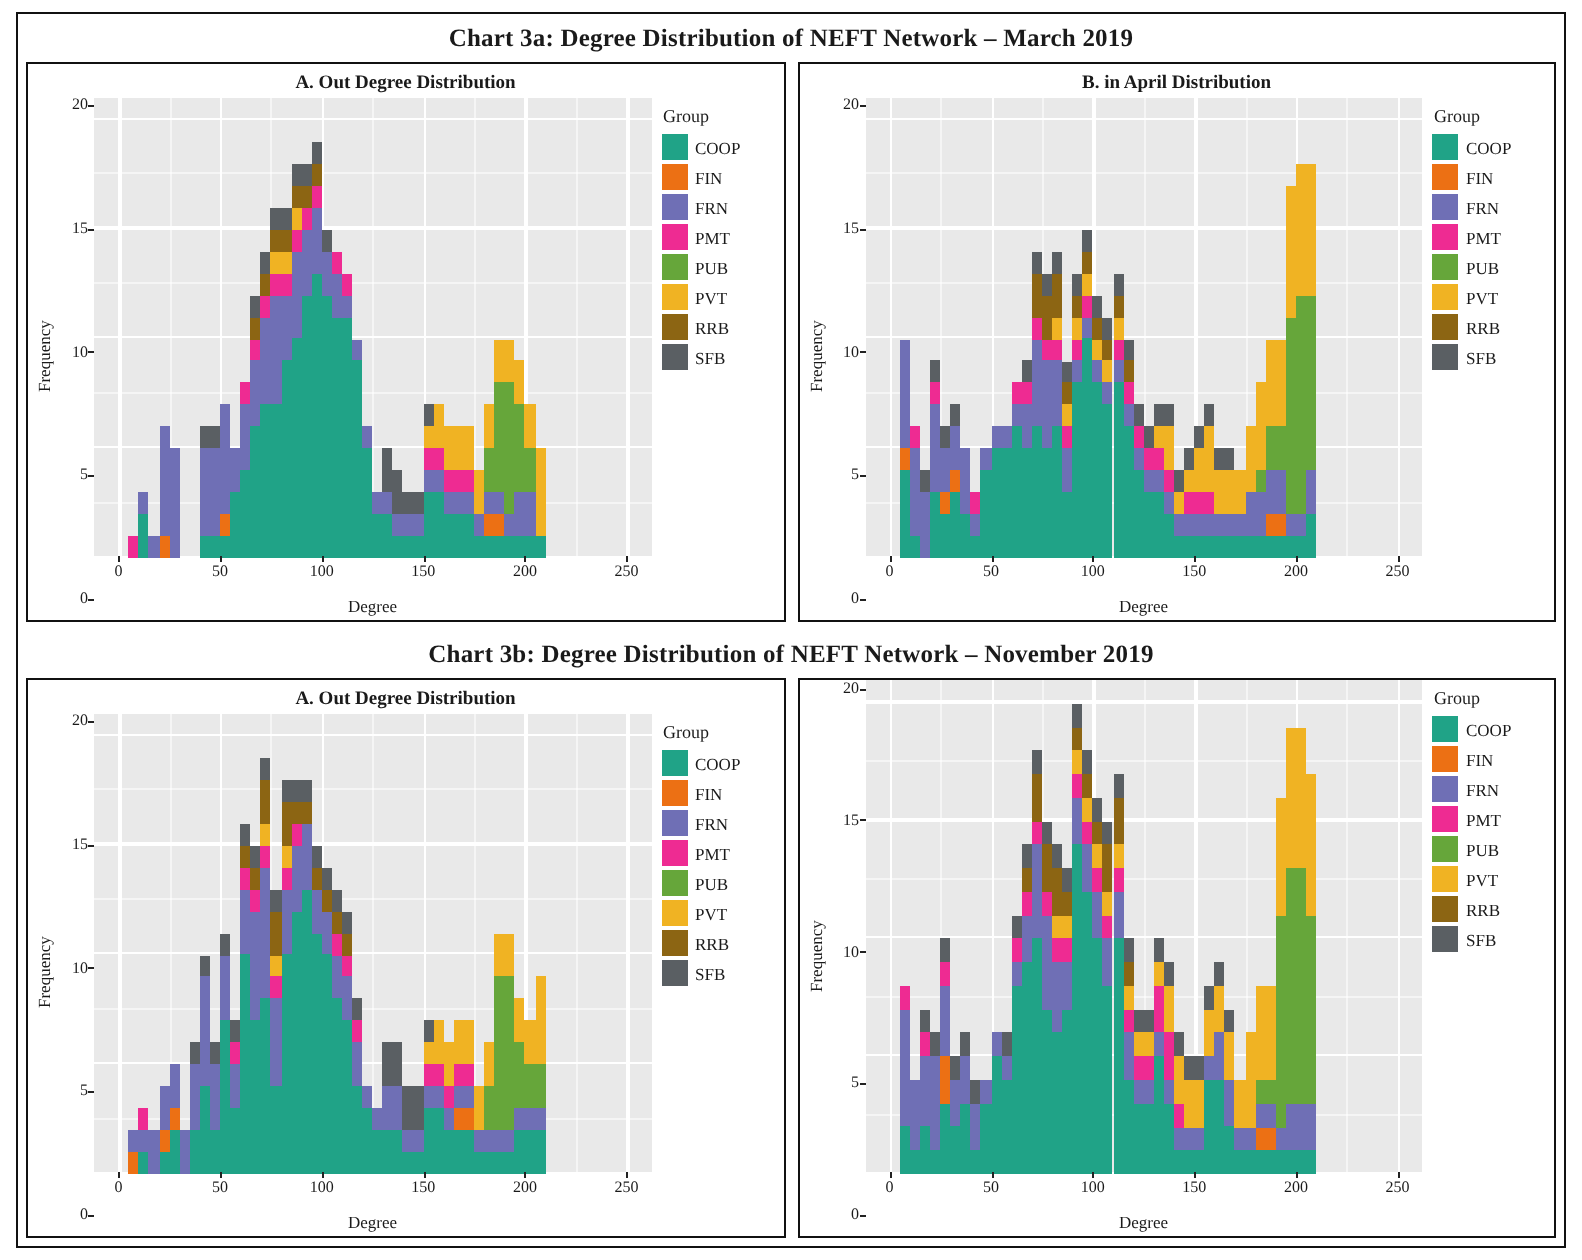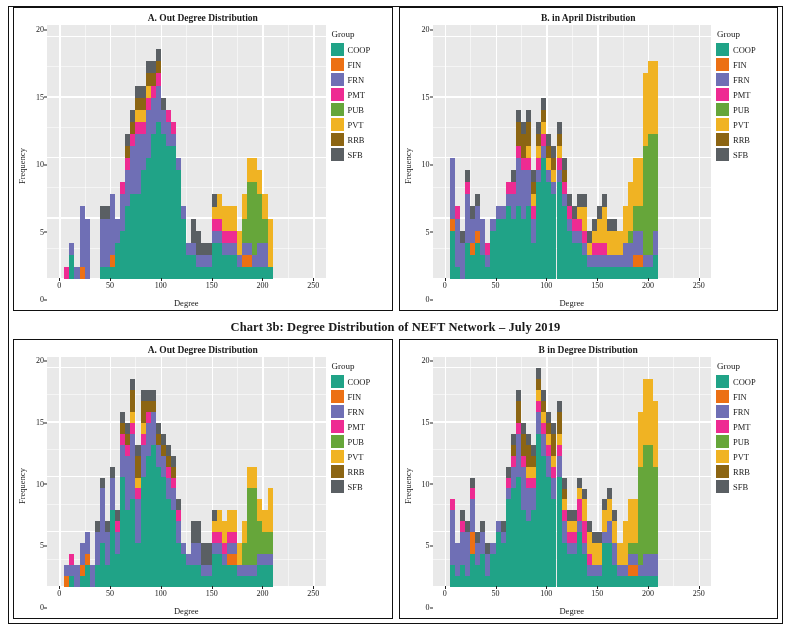--- a/index.html
+++ b/index.html
@@ -81,20 +81,21 @@
   .legend-item { display:flex; align-items:center; gap:4px; height:15px; }
   .legend-swatch { width:13px; height:13px; flex:0 0 13px; }
   .legend-label { font-size:8.5px; font-family:"Liberation Serif", serif; }
 </style>
 </head>
 <body>
 
 <div id="root">
   <div class="outer-frame">
     <div class="chart-block" style="flex:1;">
+      <div class="block-title">Chart 3a: Degree Distribution of NEFT Network – March 2019</div>
       <div class="panels" style="flex:1;">
         <div class="panel">
           <div class="panel-title">A. Out Degree Distribution</div>
           <div class="plot-wrap">
             <div class="ylabel">Frequency</div>
             <div class="yticks">
                 <div class="ytick" style="bottom: 0%;">0</div>
                 <div class="ytick" style="bottom: 23.8095%;">5</div>
                 <div class="ytick" style="bottom: 47.619%;">10</div>
                 <div class="ytick" style="bottom: 71.4286%;">15</div>
@@ -720,21 +721,21 @@
                     <span class="legend-label">SFB</span>
                   </div>
                 </div>
             </div>
           </div>
         </div>
       </div>
     </div>
 
     <div class="chart-block" style="flex:1;">
-      <div class="block-title">Chart 3b: Degree Distribution of NEFT Network – July 2019</div>
+      <div class="block-title">Chart 3b: Degree Distribution of NEFT Network – November 2019</div>
       <div class="panels" style="flex:1;">
         <div class="panel">
           <div class="panel-title">A. Out Degree Distribution</div>
           <div class="plot-wrap">
             <div class="ylabel">Frequency</div>
             <div class="yticks">
                 <div class="ytick" style="bottom: 0%;">0</div>
                 <div class="ytick" style="bottom: 23.8095%;">5</div>
                 <div class="ytick" style="bottom: 47.619%;">10</div>
                 <div class="ytick" style="bottom: 71.4286%;">15</div>
@@ -1044,21 +1045,20 @@
                   </div>
                   <div class="legend-item">
                     <span class="legend-swatch" style="background: rgb(90, 95, 99);"></span>
                     <span class="legend-label">SFB</span>
                   </div>
                 </div>
             </div>
           </div>
         </div>
         <div class="panel">
-          <div class="panel-title">B in Degree Distribution</div>
           <div class="plot-wrap">
             <div class="ylabel">Frequency</div>
             <div class="yticks">
                 <div class="ytick" style="bottom: 0%;">0</div>
                 <div class="ytick" style="bottom: 23.8095%;">5</div>
                 <div class="ytick" style="bottom: 47.619%;">10</div>
                 <div class="ytick" style="bottom: 71.4286%;">15</div>
                 <div class="ytick" style="bottom: 95.2381%;">20</div>
               </div>
             <div class="plot-and-legend">

